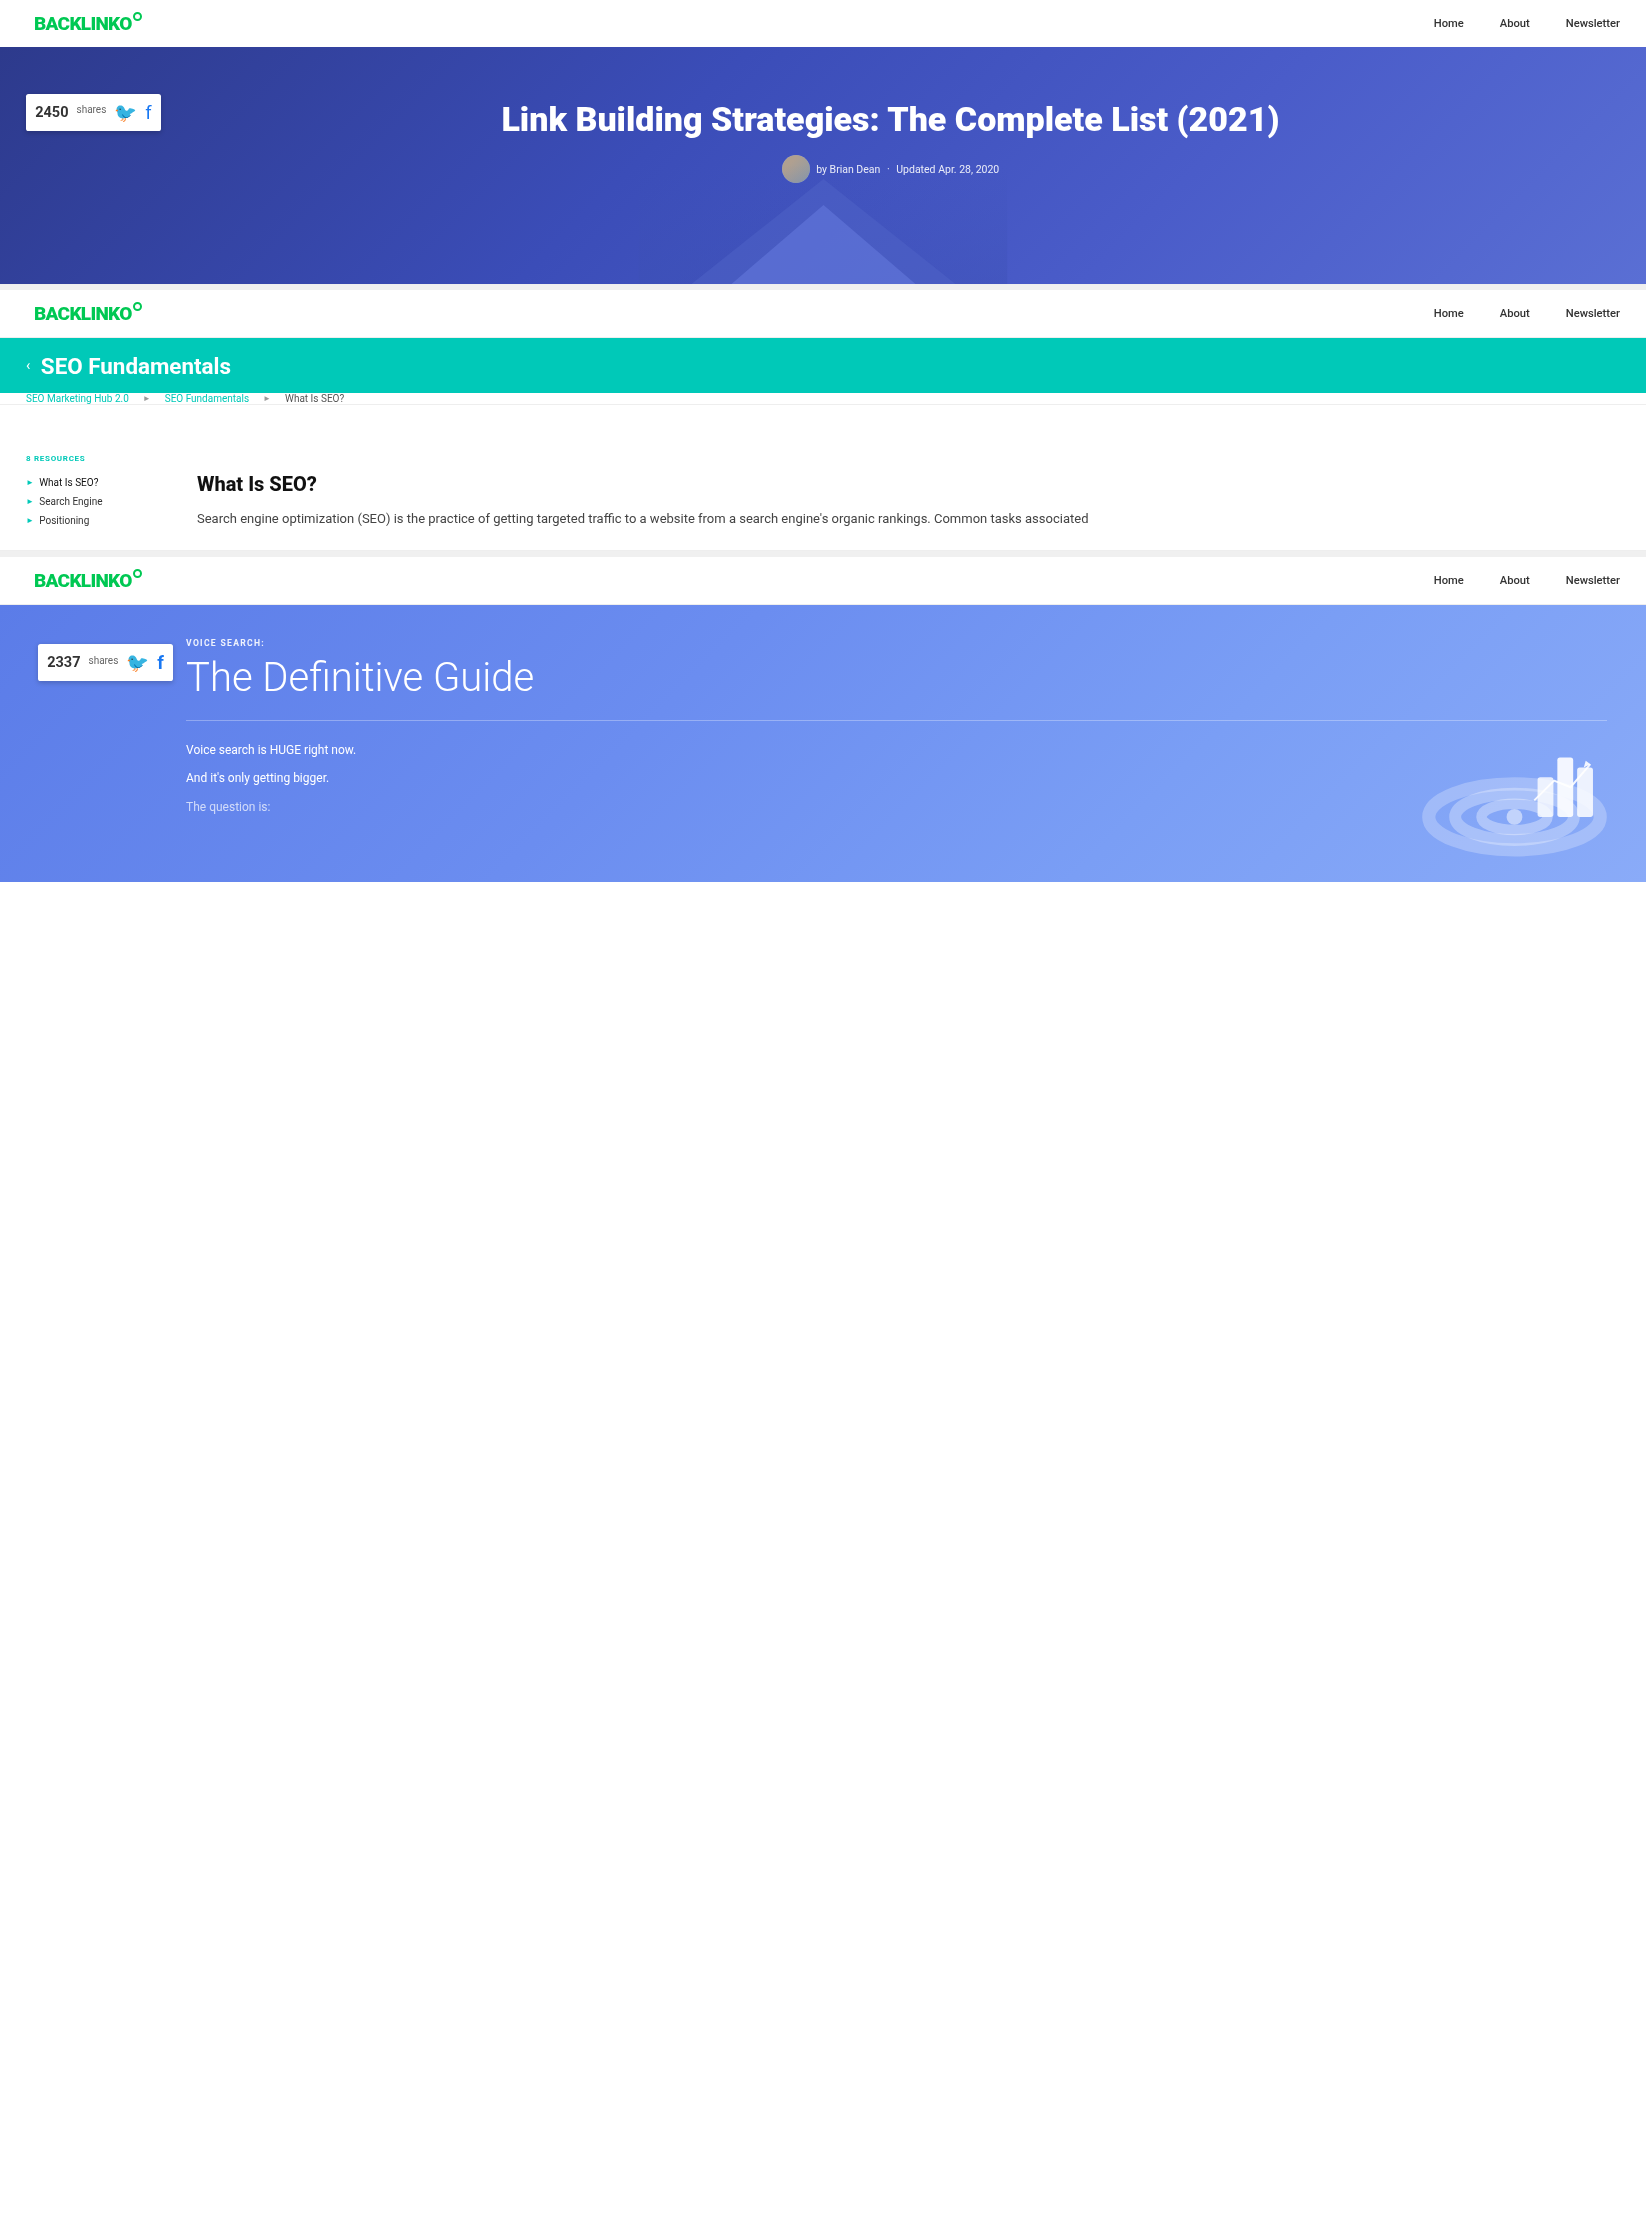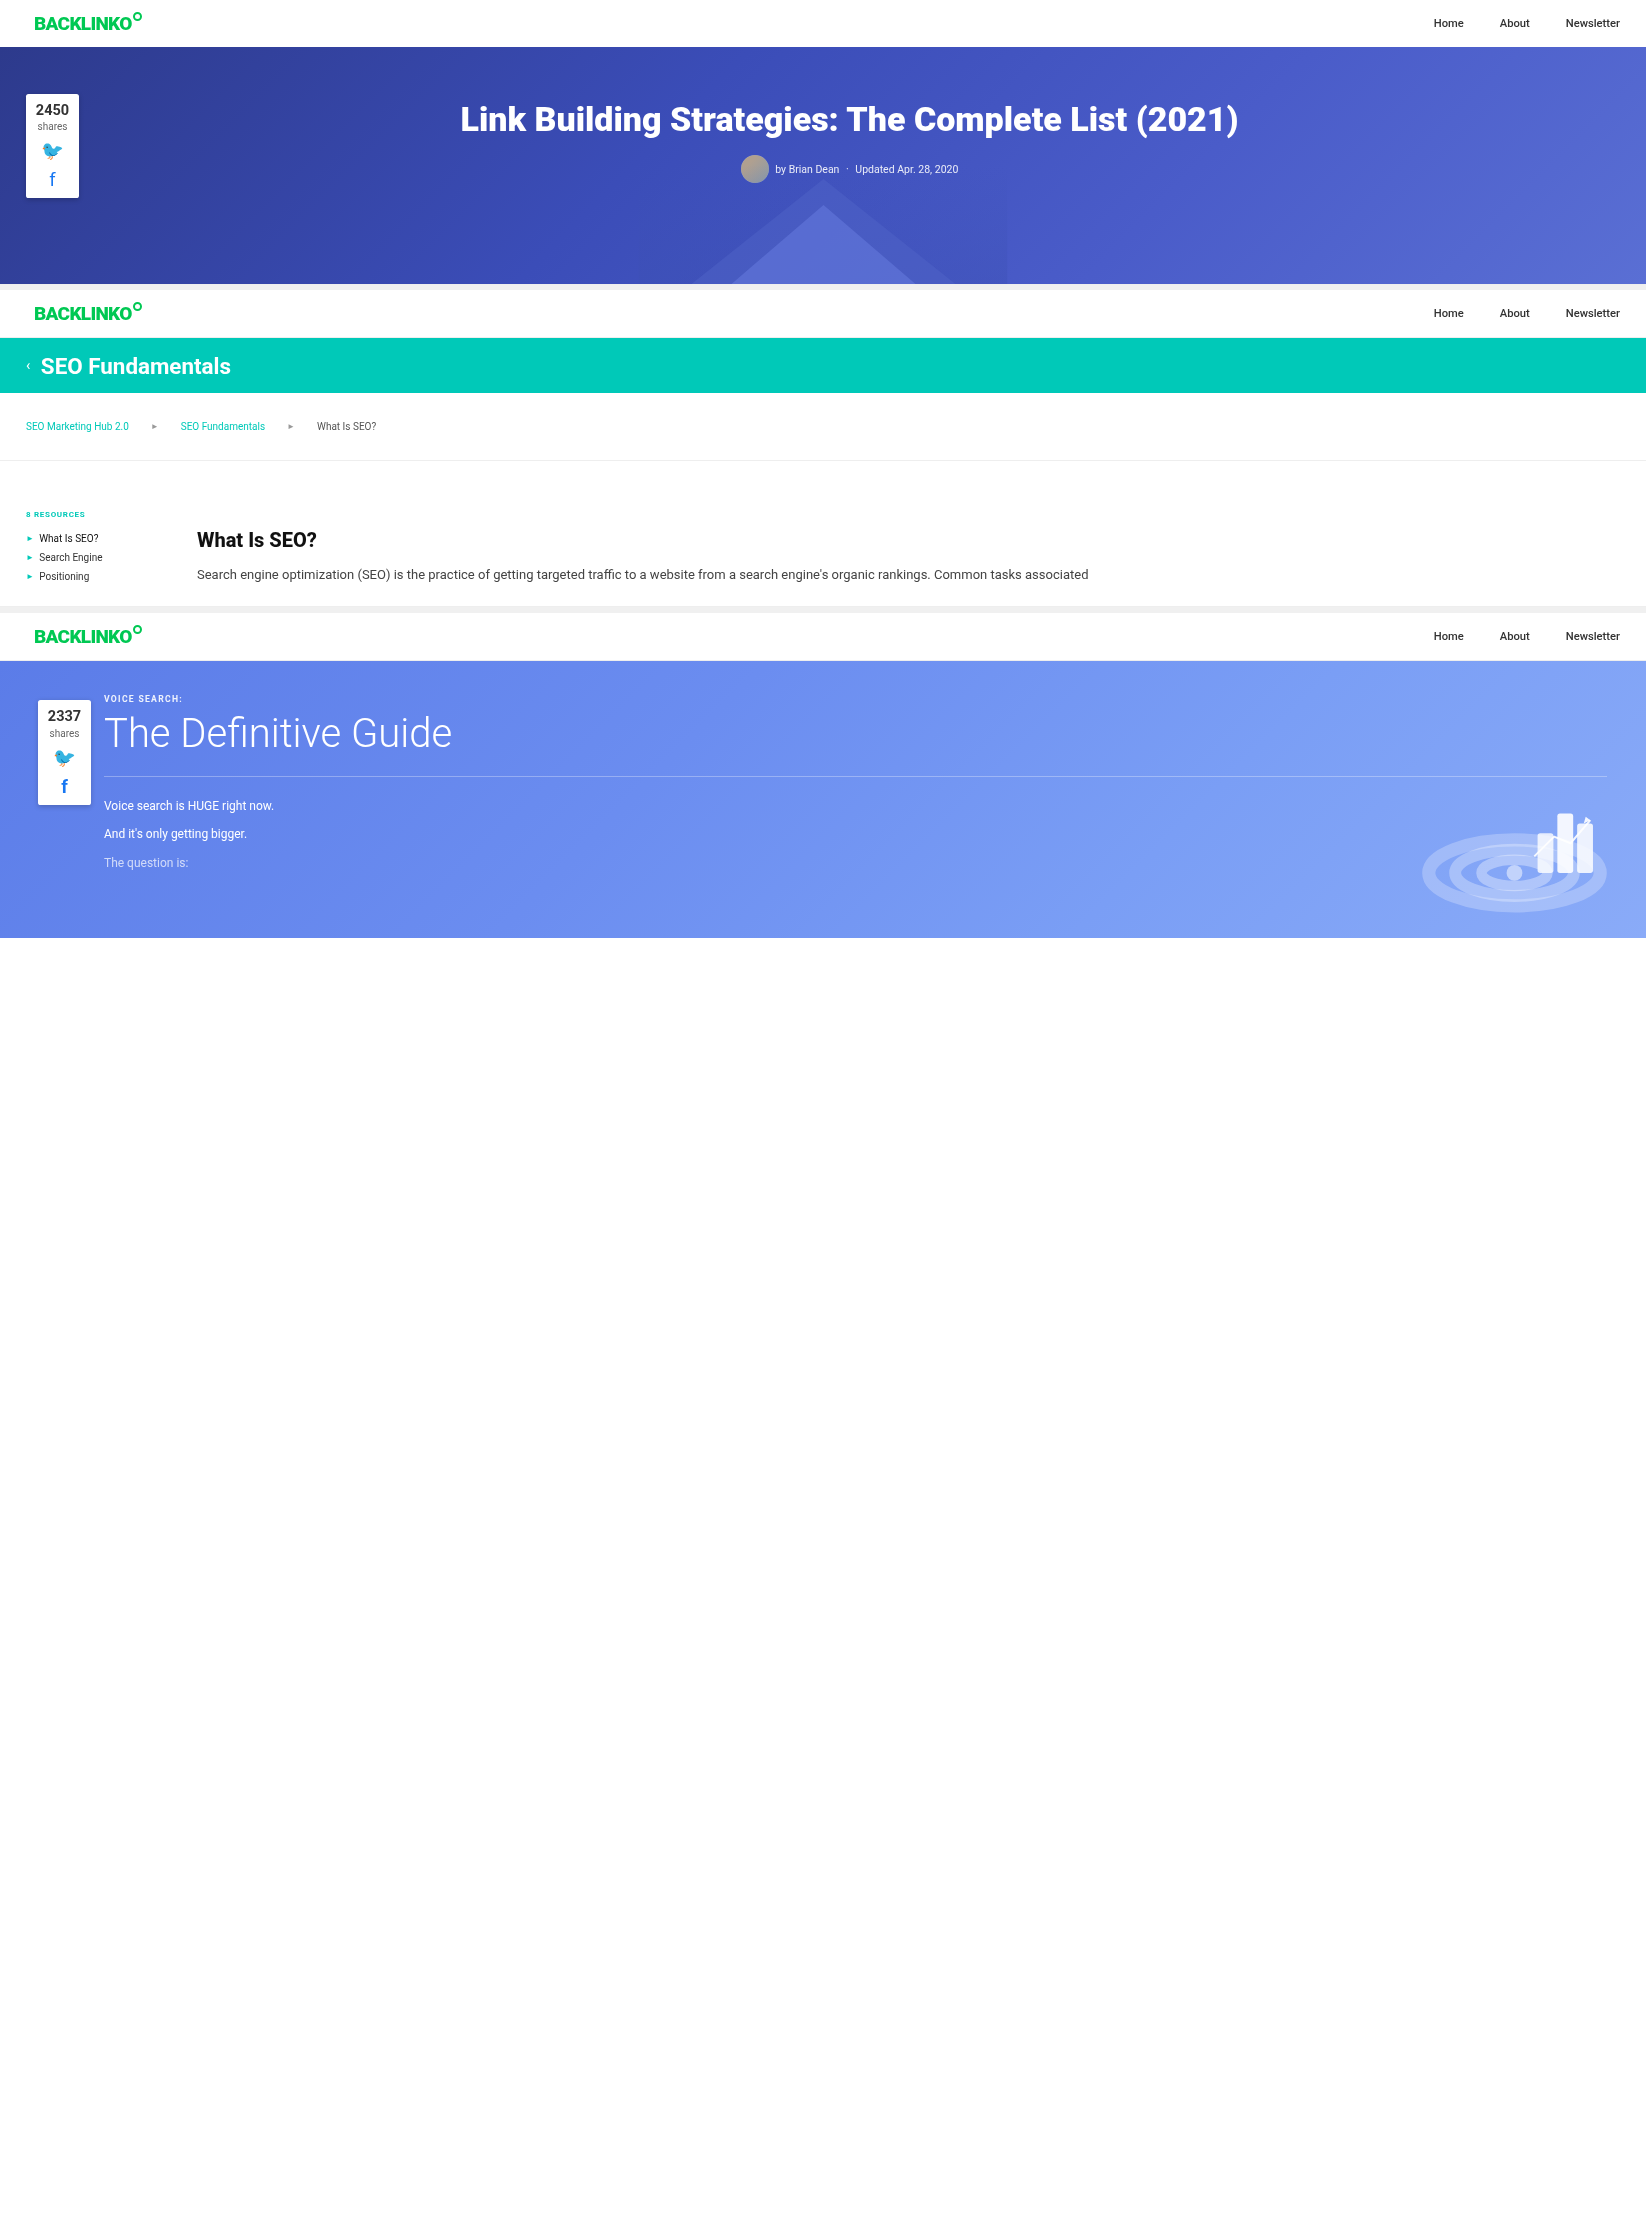--- a/index.html
+++ b/index.html
@@ -5,21 +5,21 @@
     * { margin: 0; padding: 0; box-sizing: border-box; }
     body { font-family: -apple-system, BlinkMacSystemFont, 'Segoe UI', Roboto, sans-serif; background: #fff; }
 
     
     .section1 { border-bottom: 0.7px solid #eee; }
     .nav { display: flex; align-items: center; justify-content: space-between; padding: 12px 26px; background: #fff; }
     .nav-links { display: flex; gap: 36px; }
     .nav-links a { text-decoration: none; color: #333; font-size: 11.2px; font-weight: 500; }
 
     .hero-section { background: linear-gradient(135deg, #2d3a8c 0%, #3b4db8 40%, #4a5cc9 70%, #5a6fd4 100%); padding: 40px 26px 0; position: relative; min-height: 237px; display: flex; align-items: flex-start; }
-    .share-box { background: #fff; border-radius: 2.6px; padding: 8px 9.2px; display: flex; flex-direction: column; align-items: center; gap: 8px; min-width: 53px; margin-top: 6.6px; flex-shrink: 0; box-shadow: 0 1.3px 5.3px rgba(0,0,0,0.2); }
+    .share-box { background: #fff; border-radius: 2.6px; padding: 8px 9.2px; display: flex; align-items: center; gap: 8px; min-width: 53px; margin-top: 6.6px; flex-shrink: 0; box-shadow: 0 1.3px 5.3px rgba(0,0,0,0.2); }
     .share-count { font-size: 14.5px; font-weight: 700; color: #333; }
     .share-label { font-size: 10px; color: #666; margin-top: -5.3px; }
     .twitter-icon { color: #1da1f2; font-size: 18.4px; }
     .facebook-icon { color: #1877f2; font-size: 18.4px; }
 
     .hero-content { flex: 1; text-align: center; padding: 13px 40px; }
     .hero-title { font-size: 34px; font-weight: 900; color: #fff; line-height: 1.15; margin-bottom: 16px; }
     .hero-meta { display: flex; align-items: center; justify-content: center; gap: 6.6px; color: rgba(255,255,255,0.9); font-size: 10.5px; }
     .avatar { width: 28px; height: 28px; border-radius: 50%; background: #8899cc; overflow: hidden; display: flex; align-items: center; justify-content: center; }
     .avatar-img { width: 28px; height: 28px; border-radius: 50%; background: linear-gradient(135deg, #b0a090 30%, #8899aa 100%); }
@@ -30,21 +30,21 @@
     .pyramid-shape2 { position: absolute; bottom: 0; left: 50%; transform: translateX(-50%); width: 0; height: 0; border-left: 92px solid transparent; border-right: 92px solid transparent; border-bottom: 79px solid rgba(100,120,220,0.6); }
 
     
     .section2 { border-bottom: 0.7px solid #eee; }
     .nav2 { display: flex; align-items: center; justify-content: space-between; padding: 12px 26px; background: #fff; border-bottom: 0.7px solid #eee; }
 
     .seo-hub-header { background: #00c9b8; padding: 14.5px 26px; display: flex; align-items: center; gap: 10.5px; }
     .back-arrow { color: #fff; font-size: 14.5px; cursor: pointer; }
     .seo-hub-title { font-size: 22.4px; font-weight: 700; color: #fff; }
 
-    .breadcrumb { padding: 28px 26px; border-bottom: 0.7px solid #eee; display: flex; align-items: center; gap: 22px; font-size: 10px; }
+    .breadcrumb { padding: 0 26px; border-bottom: 0.7px solid #eee; display: flex; align-items: center; gap: 14px; font-size: 10px; }
     .breadcrumb a { color: #00c9b8; text-decoration: none; }
     .breadcrumb-sep { color: #999; font-size: 8px; }
     .breadcrumb-current { color: #555; }
 
     .content-area { display: flex; padding: 20px 26px; gap: 26px; min-height: 145px; align-items: flex-end; }
     .sidebar { width: 145px; flex-shrink: 0; }
     .resources-label { font-size: 8px; font-weight: 700; color: #00c9b8; letter-spacing: 0.7px; margin-bottom: 10.5px; }
     .sidebar-item { display: flex; align-items: center; gap: 5.3px; padding: 4px 0; font-size: 10px; color: #333; cursor: pointer; }
     .sidebar-item.active { color: #111; }
     .sidebar-arrow { color: #00c9b8; font-size: 8px; }

